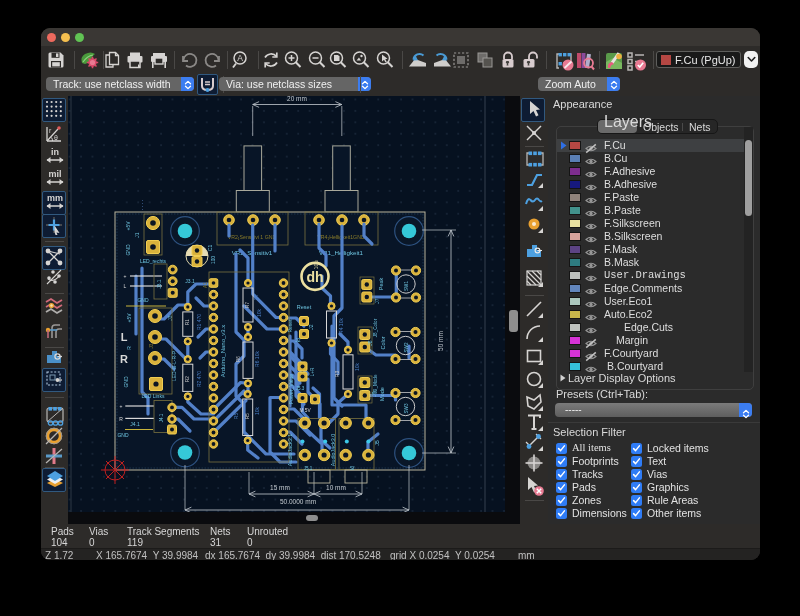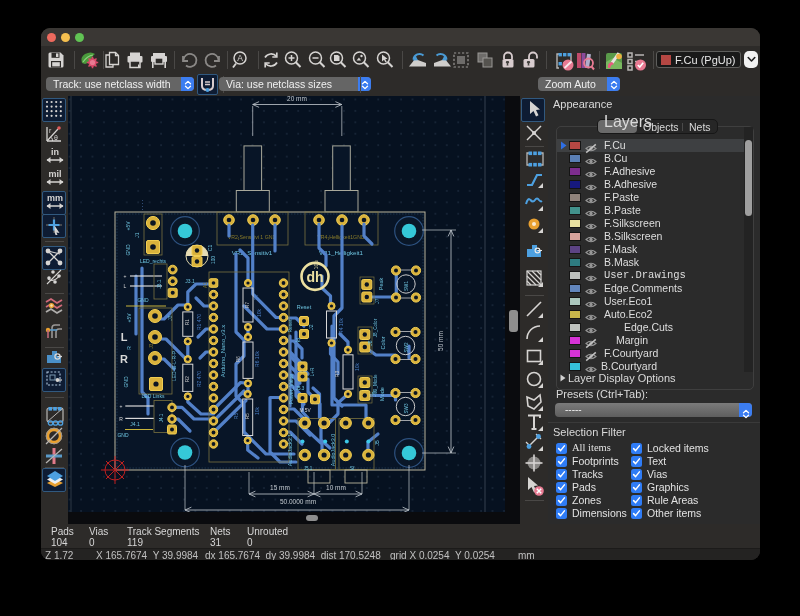--- a/index.html
+++ b/index.html
@@ -1037,21 +1037,21 @@
             <path d="M1 5.5 Q6 1 11 5.5 Q6 10 1 5.5 Z" fill="none" stroke="#969696" stroke-width="1.1"></path>
             <circle cx="6" cy="5.5" r="1.7" fill="#969696"></circle>
             <line x1="1.2" y1="9.6" x2="10.8" y2="1.4" stroke="#c2c2c2" stroke-width="1.5"></line>
           </svg></div>
         <div class="lname" style="left:47px; top:220px;">F.Courtyard</div>
         <div class="swatch" style="left:12px; top:235px; background:#35c0da;"></div>
         <div style="position:absolute; left:28px; top:234px;"><svg width="12" height="11" viewBox="0 0 12 11">
             <path d="M1 5.5 Q6 1 11 5.5 Q6 10 1 5.5 Z" fill="none" stroke="#969696" stroke-width="1.1"></path>
             <circle cx="6" cy="5.5" r="1.7" fill="#969696"></circle>
           </svg></div>
-        <div class="lname" style="left:44px; top:233px;">B.Courtyard</div>
+        <div class="lname" style="left:50px; top:233px;">B.Courtyard</div>
       </div>
       <div style="position:absolute; left:196px; top:31px; width:9px; height:245px; background:#232323;"></div>
       <div style="position:absolute; left:197px; top:44px; width:7px; height:76px; background:#9f9f9f; border-radius:3.5px;"></div>
       <svg style="position:absolute; left:12px; top:278px;" width="6" height="8" viewBox="0 0 6 8">
         <polygon points="0.5,0.5 5.5,4 0.5,7.5" fill="#d0d0d0"></polygon>
       </svg>
       <div class="ptext" style="left:20px; top:276px;">Layer Display Options</div>
       <div class="ptext" style="left:8px; top:292px;">Presets (Ctrl+Tab):</div>
       <div style="position:absolute; left:7px; top:307px; width:197px; height:14px; background:linear-gradient(#7b7b7b,#5e5e5e); border-radius:4px;"></div>
       <div style="position:absolute; left:17px; top:307px; color:#f0f0f0; font-size:10px; line-height:14px;">-----</div>

